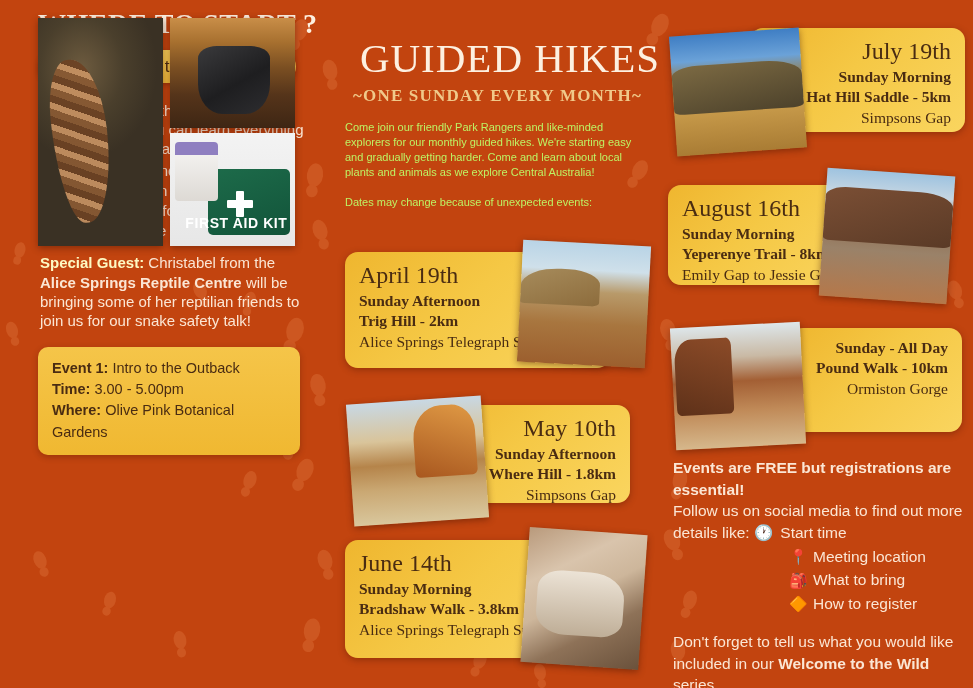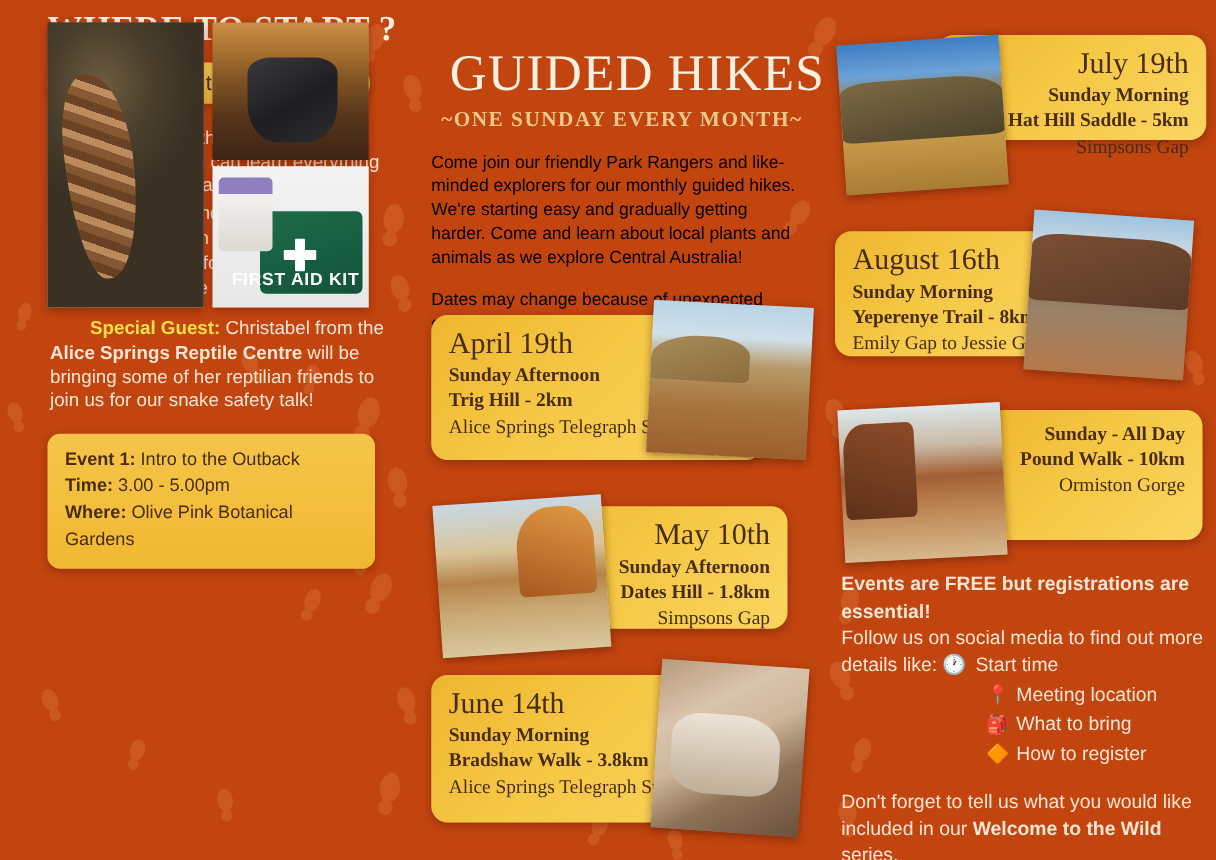--- a/index.html
+++ b/index.html
@@ -98,42 +98,42 @@
     font-family:"Liberation Serif", serif;
     color:#fdf0e0; font-size:41px; letter-spacing:1px;
     text-align:right; margin-top:34px; font-weight:normal;
   }
   #subtitle {
     font-family:"Liberation Serif", serif;
     color:#f0c98a; font-size:17px; letter-spacing:1.2px;
     text-align:center; margin-top:4px; font-weight:bold;
   }
   #intro, #dates-note {
-    color:#000000; font-size:14px; line-height:1.35;
+    color:#bef264; font-size:11px; line-height:1.35;
     padding:0 16px 0 10px; margin-top:14px;
   }
   #dates-note { margin-top:16px; }
 
   
   #where-title {
     font-family:"Liberation Serif", serif;
     color:#fdf0e0; font-size:28px; font-weight:bold;
     letter-spacing:.5px; padding-left:38px; margin-top:8px;
   }
   #event-pill {
     margin:10px 0 0 38px; width:258px; height:33px;
     background:linear-gradient(180deg,#f7d05a 0%,#f2bc3b 100%);
     border-radius:18px; display:flex; align-items:center; justify-content:center;
     color:#4a2c12; font-size:17px; box-shadow:0 2px 5px rgba(60,15,0,.3);
   }
   #where-body { color:#fbe6d4; font-size:15px; line-height:1.28; margin:18px 0 0 40px; width:268px; }
   #where-body ul { margin:2px 0 0 18px; }
   #where-body li { margin:1px 0; }
   #guest { margin-top:13px; }
-  .gold { color:#fde047; font-weight:bold;margin-left:32px; }
+  .gold { color:#fef9c3; font-weight:bold; }
   .wht-b { font-weight:bold;text-align:center; }
 
   #detail-box {
     margin:17px 0 0 38px; width:262px;
     background:linear-gradient(180deg,#f5c549 0%,#f0b831 100%);
     border-radius:10px; padding:11px 12px 12px 14px;
     color:#4a2c12; font-size:14.5px; line-height:1.46;
     box-shadow:0 2px 6px rgba(60,15,0,.3);
   }
   #detail-box b { font-weight:bold; }
@@ -255,34 +255,34 @@
   <div class="date serif">April 19th</div>
   <div class="ln b">Sunday Afternoon</div>
   <div class="ln b">Trig Hill - 2km</div>
   <div class="ln">Alice Springs Telegraph Station</div>
 </div>
 <div class="photo ph-trig" style="left:520px; top:243px; width:128px; height:122px; transform:rotate(3deg); z-index:4;"></div>
 
 <div class="card right-al" style="left:415px; top:405px; width:215px; height:98px; z-index:3;">
   <div class="date serif">May 10th</div>
   <div class="ln b">Sunday Afternoon</div>
-  <div class="ln b">Dates Hill - 1.8km</div>
+  <div class="ln b">Where Hill - 1.8km</div>
   <div class="ln">Simpsons Gap</div>
 </div>
 <div class="photo ph-cassia" style="left:350px; top:400px; width:135px; height:122px; transform:rotate(-4deg); z-index:4;"></div>
 
 <div class="card" style="left:345px; top:540px; width:265px; height:118px; z-index:3;">
   <div class="date serif">June 14th</div>
   <div class="ln b">Sunday Morning</div>
   <div class="ln b">Bradshaw Walk - 3.8km</div>
   <div class="ln">Alice Springs Telegraph Station</div>
 </div>
 <div class="photo ph-brad" style="left:525px; top:531px; width:118px; height:135px; transform:rotate(4deg); z-index:4;"></div>
 
-<div class="card right-al" style="left:750px; top:28px; width:215px; height:84px; z-index:3;">
+<div class="card right-al" style="left:750px; top:28px; width:215px; height:104px; z-index:3;">
   <div class="date serif">July 19th</div>
   <div class="ln b">Sunday Morning</div>
   <div class="ln b">Hat Hill Saddle - 5km</div>
   <div class="ln">Simpsons Gap</div>
 </div>
 <div class="photo ph-hat" style="left:673px; top:32px; width:130px; height:120px; transform:rotate(-4deg); z-index:4;"></div>
 
 <div class="card" style="left:668px; top:185px; width:190px; height:100px; z-index:3;">
   <div class="date serif">August 16th</div>
   <div class="ln b">Sunday Morning</div>

